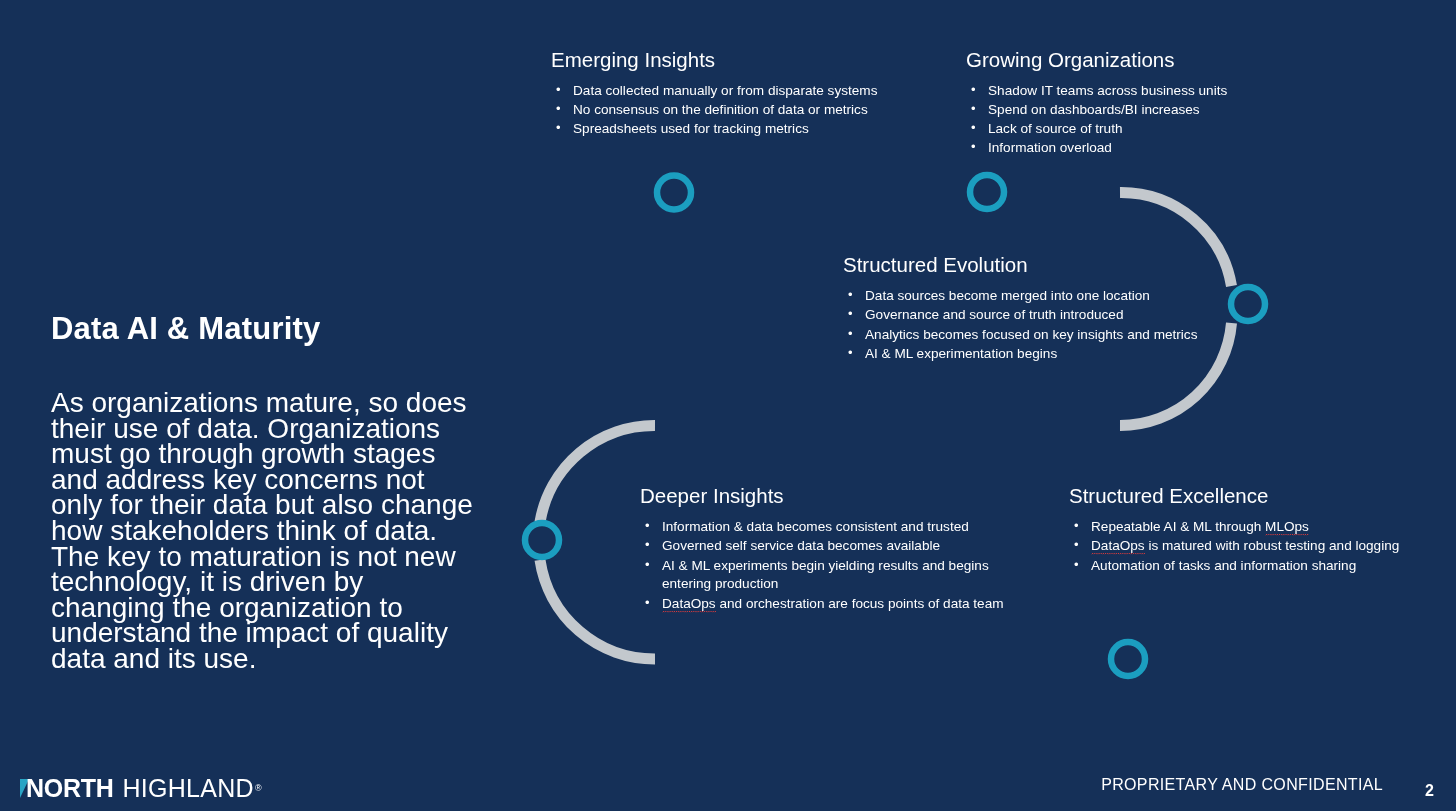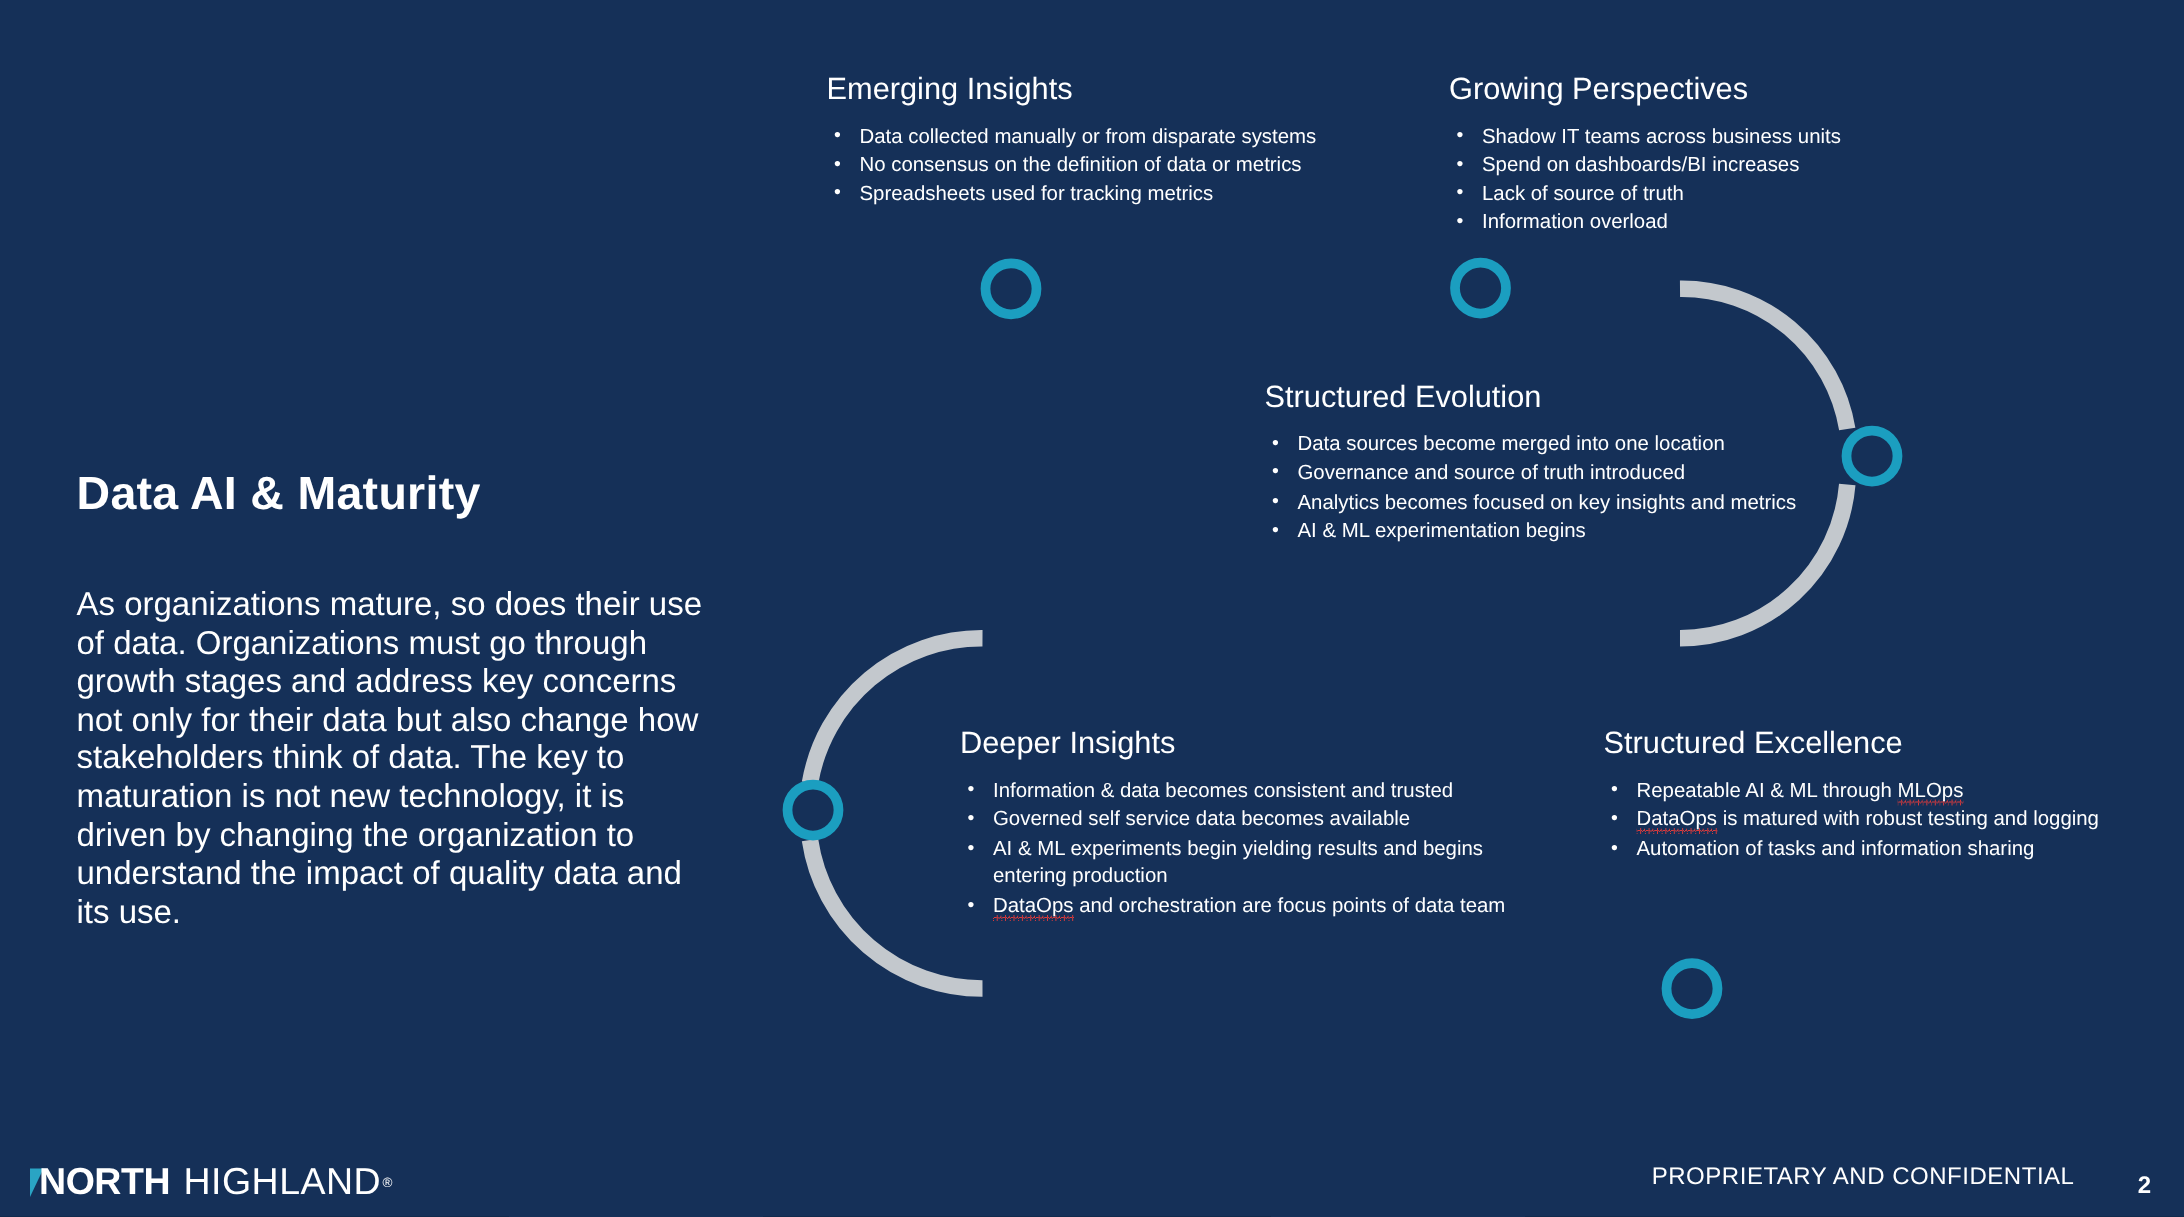--- a/index.html
+++ b/index.html
@@ -39,21 +39,21 @@
   }
   #slide-title {
     font-size: 31px;
     font-weight: bold;
     letter-spacing: 0.2px;
     margin: 0 0 44px 0;
     line-height: 1.1;
     color: #ffffff;
   }
   #intro-paragraph {
-    font-size: 22px;
+    font-size: 28px;
     line-height: 25.6px;
     margin: 0;
     color: #ffffff;
     font-weight: 400;
   }
 
   
   .stage {
     position: absolute;
   }
@@ -210,21 +210,21 @@
   <div class="stage" id="stage-emerging">
     <h2 class="stage-title">Emerging Insights</h2>
     <ul class="stage-list">
       <li>Data collected manually or from disparate systems</li>
       <li>No consensus on the definition of data or metrics</li>
       <li>Spreadsheets used for tracking metrics</li>
     </ul>
   </div>
 
   <div class="stage" id="stage-growing">
-    <h2 class="stage-title">Growing Perspectives</h2>
+    <h2 class="stage-title">Growing Organizations</h2>
     <ul class="stage-list">
       <li>Shadow IT teams across business units</li>
       <li>Spend on dashboards/BI increases</li>
       <li>Lack of source of truth</li>
       <li>Information overload</li>
     </ul>
   </div>
 
   <div class="stage" id="stage-structured">
     <h2 class="stage-title">Structured Evolution</h2>

